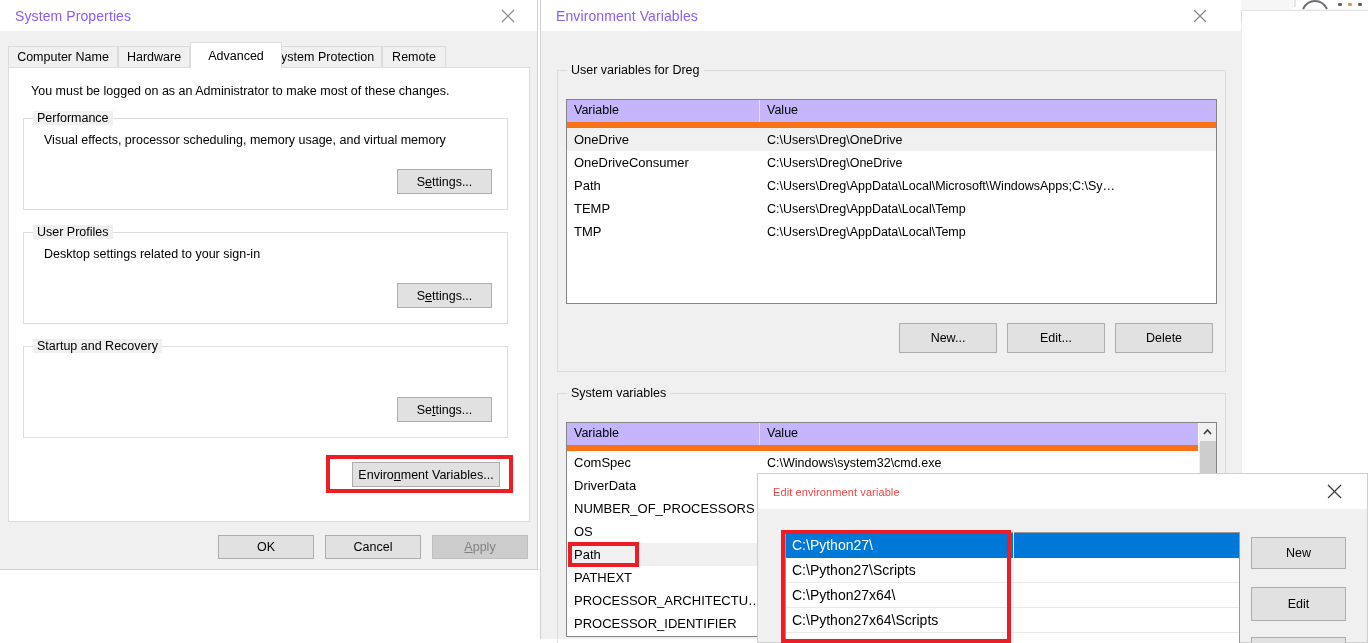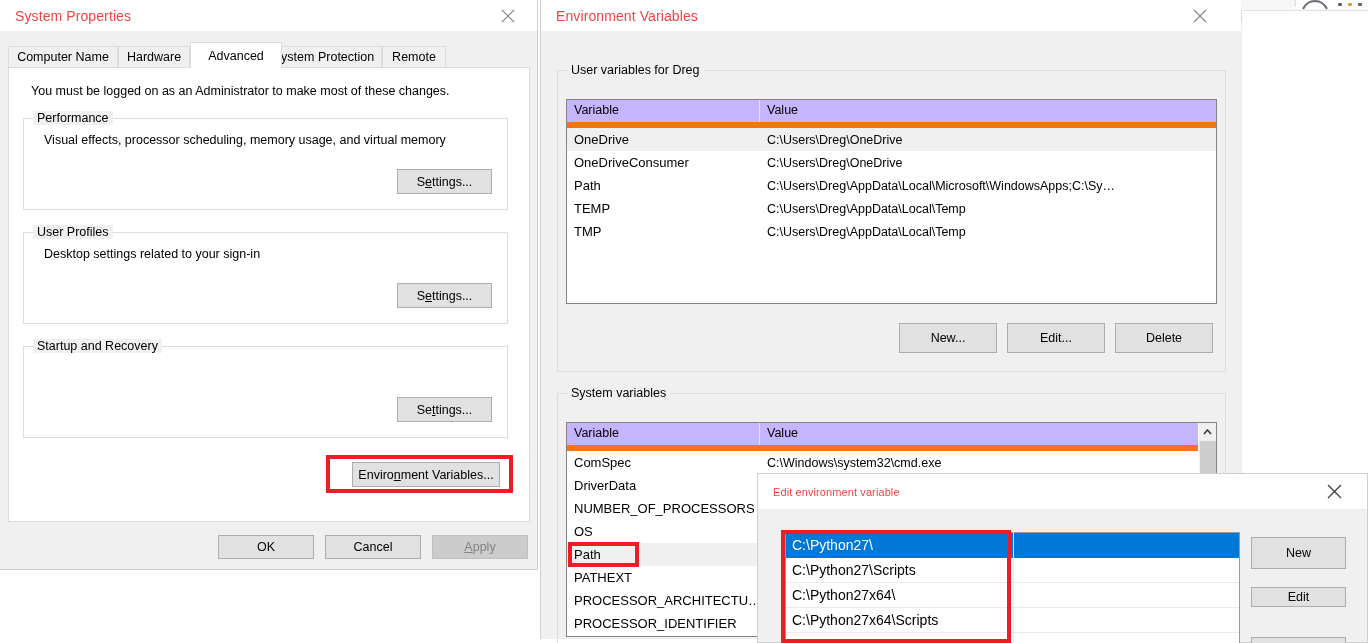--- a/index.html
+++ b/index.html
@@ -29,21 +29,21 @@
   #bg-left-white{position:absolute;left:0px;top:570px;width:1368px;height:73px;background:#ffffff;}
   #bg-shadow-left{position:absolute;left:0;top:566px;width:538px;height:4px;background:linear-gradient(#d9d9d9,#ffffff);}
 
   
   .win{position:absolute;background:#f0f0f0;box-sizing:border-box;}
   .win-title{
     position:absolute;left:0;top:0;right:0;height:31px;background:#ffffff;
     display:flex;align-items:center;
   }
   .win-title .cap{
-    margin-left:15px;font-size:14px;color:#ef4444;
+    margin-left:15px;font-size:14px;color:#8b5cf6;
     font-family:"Liberation Sans","DejaVu Sans",sans-serif;letter-spacing:.1px;
   }
   .win-close{
     position:absolute;top:0;right:0;width:46px;height:31px;
     display:flex;align-items:center;justify-content:center;cursor:default;
   }
   .win-close svg{display:block;}
 
   .groupbox{position:absolute;border:1px solid #dcdcdc;box-sizing:border-box;}
   .groupbox-title{
@@ -331,19 +331,19 @@
     </div>
     <div class="ev-row">
       <span>C:\Python27x64\Scripts</span>
     </div>
   </div>
   <div id="ev-colsplit"></div>
 
   <div class="btn" style="left:493px;top:63px;width:95px;height:32px;">
     <span>New</span>
   </div>
-  <div class="btn" style="left:493px;top:113px;width:95px;height:20px;">
+  <div class="btn" style="left:493px;top:113px;width:95px;height:34px;">
     <span>Edit</span>
   </div>
   <div class="btn" style="left:493px;top:163px;width:95px;height:32px;"></div>
 </div>
 
 <div class="redbox" style="left:781px;top:530px;width:230px;height:113px;"></div>
 
 </body></html>

